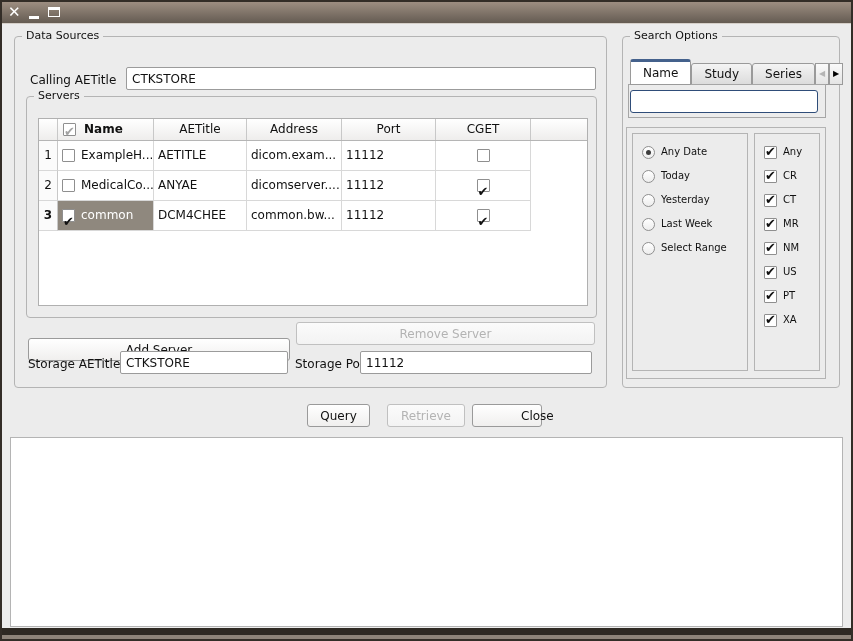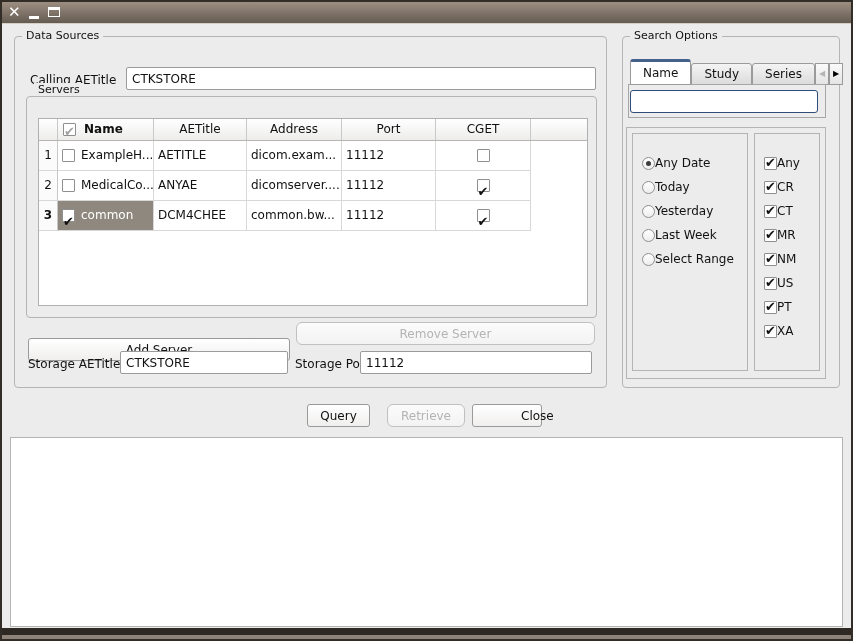--- a/index.html
+++ b/index.html
@@ -35,21 +35,21 @@
   
   .groupbox{position:absolute;border:1px solid #b4b4b4;border-radius:4px;}
   .gb-title{position:absolute;font-size:11px;color:#111;background:var(--window-bg);padding:0 4px;white-space:nowrap;}
   .frame{position:absolute;border:1px solid #b4b4b4;}
   
   .label{position:absolute;font-size:12px;color:#111;white-space:nowrap;}
   .tinput{position:absolute;height:23px;border:1px solid #9b9b9b;border-radius:2px;background:#fff;
           font-size:12px;padding:0 5px;color:#111;outline:none;}
   .btn{position:absolute;height:23px;border:1px solid #9a9a9a;border-radius:3px;
        background:linear-gradient(#ffffff,#f0efee);font-size:12px;color:#111;cursor:default;}
-  .btn.disabled{color:#b3b3b3;border-color:#c0c0c0;background:linear-gradient(#fbfbfb,#f3f3f3);border-radius:6px;}
+  .btn.disabled{color:#b3b3b3;border-color:#c0c0c0;background:linear-gradient(#fbfbfb,#f3f3f3);}
   .cb{display:inline-block;width:13px;height:13px;border:1px solid #8f8f8f;border-radius:1px;
       background:#fff;position:relative;flex:none;}
   .cb.checked::after{content:"✔";position:absolute;left:0px;top:-3px;font-size:13px;color:#101010;}
   .cb.partial::after{content:"✔";position:absolute;left:0px;top:-3px;font-size:13px;color:#a2a2a2;}
   .radio{display:inline-block;width:13px;height:13px;border:1px solid #8f8f8f;border-radius:50%;
          background:linear-gradient(#ffffff,#ededed);position:relative;flex:none;}
   .radio.selected::after{content:"";position:absolute;left:3px;top:3px;width:5px;height:5px;
          border-radius:50%;background:#3c3c3c;}
   
   .table{position:absolute;left:36px;top:116px;width:550px;height:188px;background:#fff;
@@ -78,21 +78,21 @@
   .tabbar{position:absolute;left:628px;top:57px;height:26px;display:flex;align-items:flex-end;}
   .tab{font-size:12px;color:#111;text-align:center;border:1px solid #9a9a9a;border-radius:3px 3px 0 0;
        background:linear-gradient(#f4f4f4,#dcdcdc);height:22px;line-height:20px;padding:0 12px;position:relative;}
   .tab.active{background:#fff;height:26px;line-height:23px;border-top:3px solid var(--tab-accent);z-index:3;}
   .tab-scroll{width:14px;height:22px;border:1px solid #9a9a9a;background:linear-gradient(#fafafa,#e4e4e4);
        font-size:8px;text-align:center;line-height:20px;color:#000;}
   .tab-scroll.disabled{color:#b5b5b5;}
   .tabpane{position:absolute;left:626px;top:82px;width:198px;height:34px;border:1px solid #a6a6a6;z-index:1;}
   
   .filter-list{position:absolute;padding-top:12px;padding-left:9px;}
-  .fitem{display:flex;align-items:flex-end;height:24px;font-size:12px;color:#111;}
+  .fitem{display:flex;align-items:flex-start;gap:6px;height:24px;font-size:10px;color:#111;}
   
   .results{position:absolute;left:8px;top:435px;width:833px;height:190px;background:#fff;border:1px solid #b4b4b4;}
   .bottom-frame{position:absolute;left:0;right:0;bottom:0;height:11px;background:var(--frame-light);
                 border-top:7px solid var(--frame-dark);}
 </style>
 </head>
 <body>
 
 <div class="window">
 
@@ -102,21 +102,21 @@
     <span class="tb-max"></span>
   </div>
 
   <div class="groupbox" style="left:12px;top:34px;width:593px;height:352px;"></div>
   <span class="gb-title" style="left:20px;top:27px;">Data Sources</span>
 
   <span class="label" style="left:28px;top:71px;">Calling AETitle</span>
   <input class="tinput" style="left: 124px; top: 65px; width: 470px;" value="CTKSTORE">
 
   <div class="groupbox" style="left:24px;top:94px;width:571px;height:222px;"></div>
-  <span class="gb-title" style="left:32px;top:81px;">Servers</span>
+  <span class="gb-title" style="left:32px;top:87px;">Servers</span>
 
   <div class="table">
     <div class="thead">
       <div class="th corner"></div>
       <div class="th c-name">
         <span class="cb partial"></span>
         <span>Name</span>
       </div>
       <div class="th c-aet">AETitle</div>
       <div class="th c-addr">Address</div>

